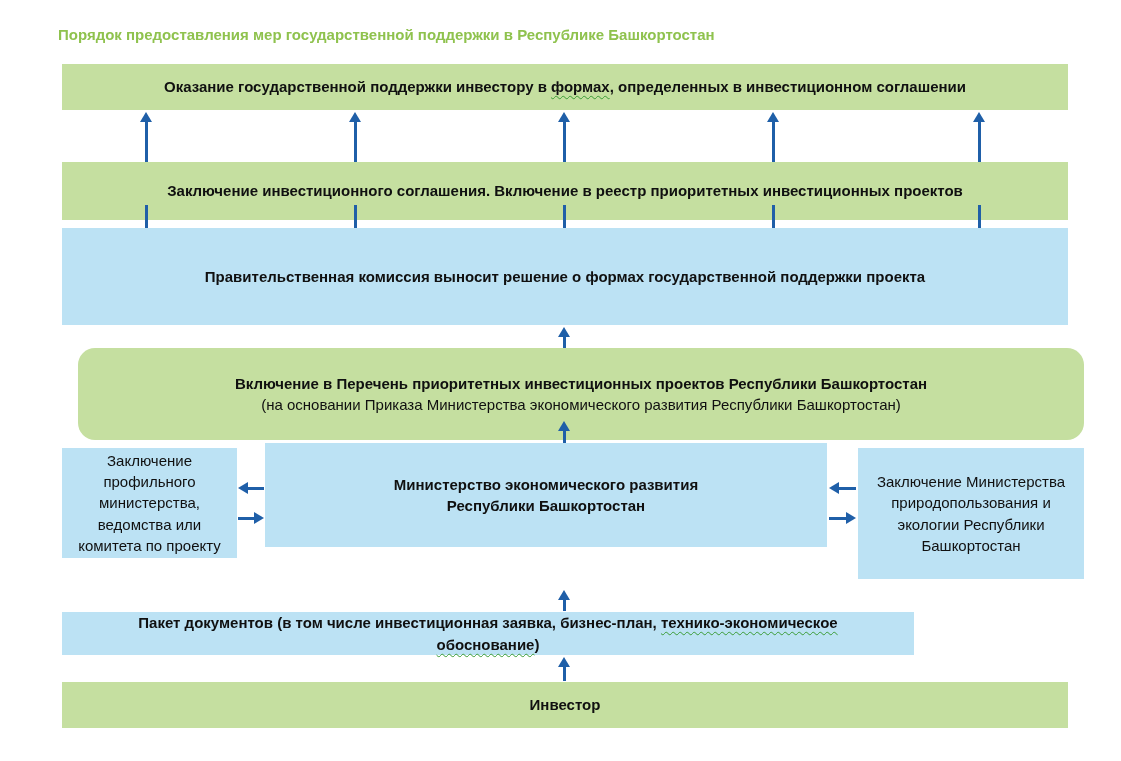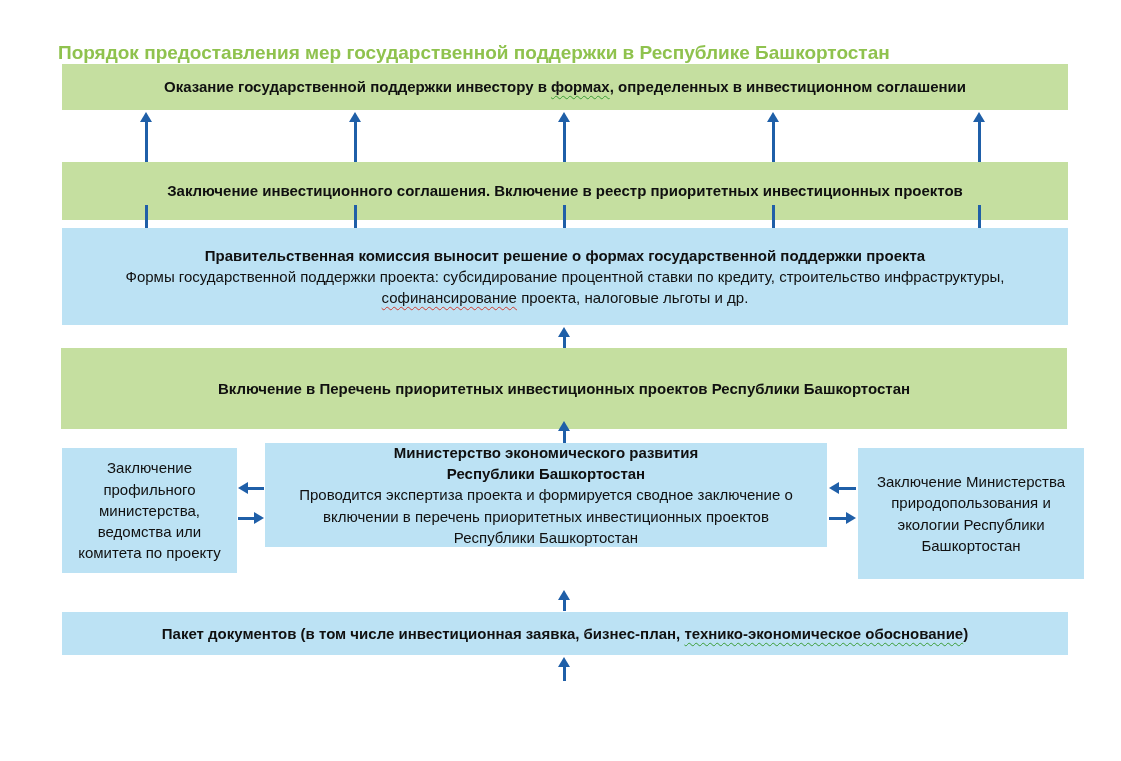--- a/index.html
+++ b/index.html
@@ -5,21 +5,21 @@
   :root{
     --green-box:#C5DFA0;
     --blue-box:#BCE2F4;
     --arrow:#1F5FA8;
     --title-green:#8FC24E;
     --text:#101010;
   }
   *{box-sizing:border-box;}
   body{margin:0;background:#ffffff;font-family:"Liberation Sans",sans-serif;}
   .canvas{position:relative;width:1121px;height:761px;background:#ffffff;overflow:hidden;}
-  .title{position:absolute;left:58px;top:42px;font-size:19px;font-weight:bold;color:var(--title-green);white-space:nowrap;}
+  .title{position:absolute;left:58px;top:26px;font-size:15px;font-weight:bold;color:var(--title-green);white-space:nowrap;}
   .box{position:absolute;display:flex;flex-direction:column;justify-content:center;align-items:center;
        text-align:center;color:var(--text);font-size:15px;line-height:1.42;padding:2px 27px;}
   .green{background:var(--green-box);}
   .blue{background:var(--blue-box);}
   .bold{font-weight:bold;}
   
   .varrow{position:absolute;width:13px;}
   .varrow .head{position:absolute;top:0;left:0;width:0;height:0;
       border-left:6.5px solid transparent;border-right:6.5px solid transparent;
       border-bottom:10px solid var(--arrow);}
@@ -83,84 +83,83 @@
   </div>
 
   <div class="vline" style="left:145px;top:205px;height:23px;"></div>
   <div class="vline" style="left:354px;top:205px;height:23px;"></div>
   <div class="vline" style="left:563px;top:205px;height:23px;"></div>
   <div class="vline" style="left:772px;top:205px;height:23px;"></div>
   <div class="vline" style="left:978px;top:205px;height:23px;"></div>
 
   <div class="box blue" style="left:62px;top:228px;width:1006px;height:97px;">
     <div class="bold">Правительственная комиссия выносит решение о формах государственной поддержки проекта</div>
-    <div>
-      <span>Формы государственной поддержки проекта: субсидирование процентной ставки по кредиту, строительство инфраструктуры,</span><br>
-      <span class="sq-red">софинансирование</span><span> проекта, налоговые льготы и др.</span>
-    </div>
   </div>
 
   <div class="varrow" style="left:558px;top:327px;height:21px;">
       <div class="head"></div>
       <div class="shaft"></div>
     </div>
 
-  <div class="box green" style="left:61px;top:348px;width:1006px;height:81px;">
+  <div class="box green" style="left:78px;top:348px;width:1006px;height:92px;border-radius:17px;">
     <div class="bold">Включение в Перечень приоритетных инвестиционных проектов Республики Башкортостан</div>
+    <div class="subline">(на основании Приказа Министерства экономического развития Республики Башкортостан)</div>
   </div>
 
   <div class="varrow" style="left:558px;top:421px;height:22px;">
       <div class="head"></div>
       <div class="shaft"></div>
     </div>
 
-  <div class="box blue" style="left:62px;top:448px;width:175px;height:125px;padding:2px 8px;justify-content:center;">
+  <div class="box blue" style="left:62px;top:448px;width:175px;height:110px;padding:2px 8px;justify-content:center;">
     <div>Заключение профильного министерства, ведомства или комитета по проекту</div>
   </div>
 
   <div class="harrow left" style="left:238px;top:482px;width:26px;">
       <div class="head"></div>
       <div class="shaft"></div>
     </div>
   <div class="harrow right" style="left:238px;top:512px;width:26px;">
       <div class="head"></div>
       <div class="shaft"></div>
     </div>
 
   <div class="box blue" style="left:265px;top:443px;width:562px;height:104px;">
     <div class="bold">
       <span>Министерство экономического развития</span><br>
       <span>Республики Башкортостан</span>
     </div>
-    <div>Проводится экспертиза проекта и формируется сводное заключение о включении в перечень приоритетных инвестиционных проектов Республики Башкортостан</div>
   </div>
 
   <div class="harrow left" style="left:829px;top:482px;width:27px;">
       <div class="head"></div>
       <div class="shaft"></div>
     </div>
   <div class="harrow right" style="left:829px;top:512px;width:27px;">
       <div class="head"></div>
       <div class="shaft"></div>
     </div>
 
   <div class="box blue" style="left:858px;top:448px;width:226px;height:131px;padding:2px 10px;">
     <div>Заключение Министерства природопользования и экологии Республики Башкортостан</div>
   </div>
 
   <div class="varrow" style="left:558px;top:590px;height:21px;">
       <div class="head"></div>
       <div class="shaft"></div>
     </div>
 
-  <div class="box blue bold" style="left:62px;top:612px;width:1006px;height:43px;">
+  <div class="box blue bold" style="left:62px;top:612px;width:852px;height:43px;">
     <div>
       <span>Пакет документов (в том числе инвестиционная заявка, бизнес-план, </span><span class="sq-green">технико-экономическое обоснование</span><span>)</span>
     </div>
   </div>
 
   <div class="varrow" style="left:558px;top:657px;height:24px;">
       <div class="head"></div>
       <div class="shaft"></div>
     </div>
 
+  <div class="box green bold" style="left:62px;top:682px;width:1006px;height:46px;">
+    <div>Инвестор</div>
+  </div>
 
 </div>
 
 </body></html>

